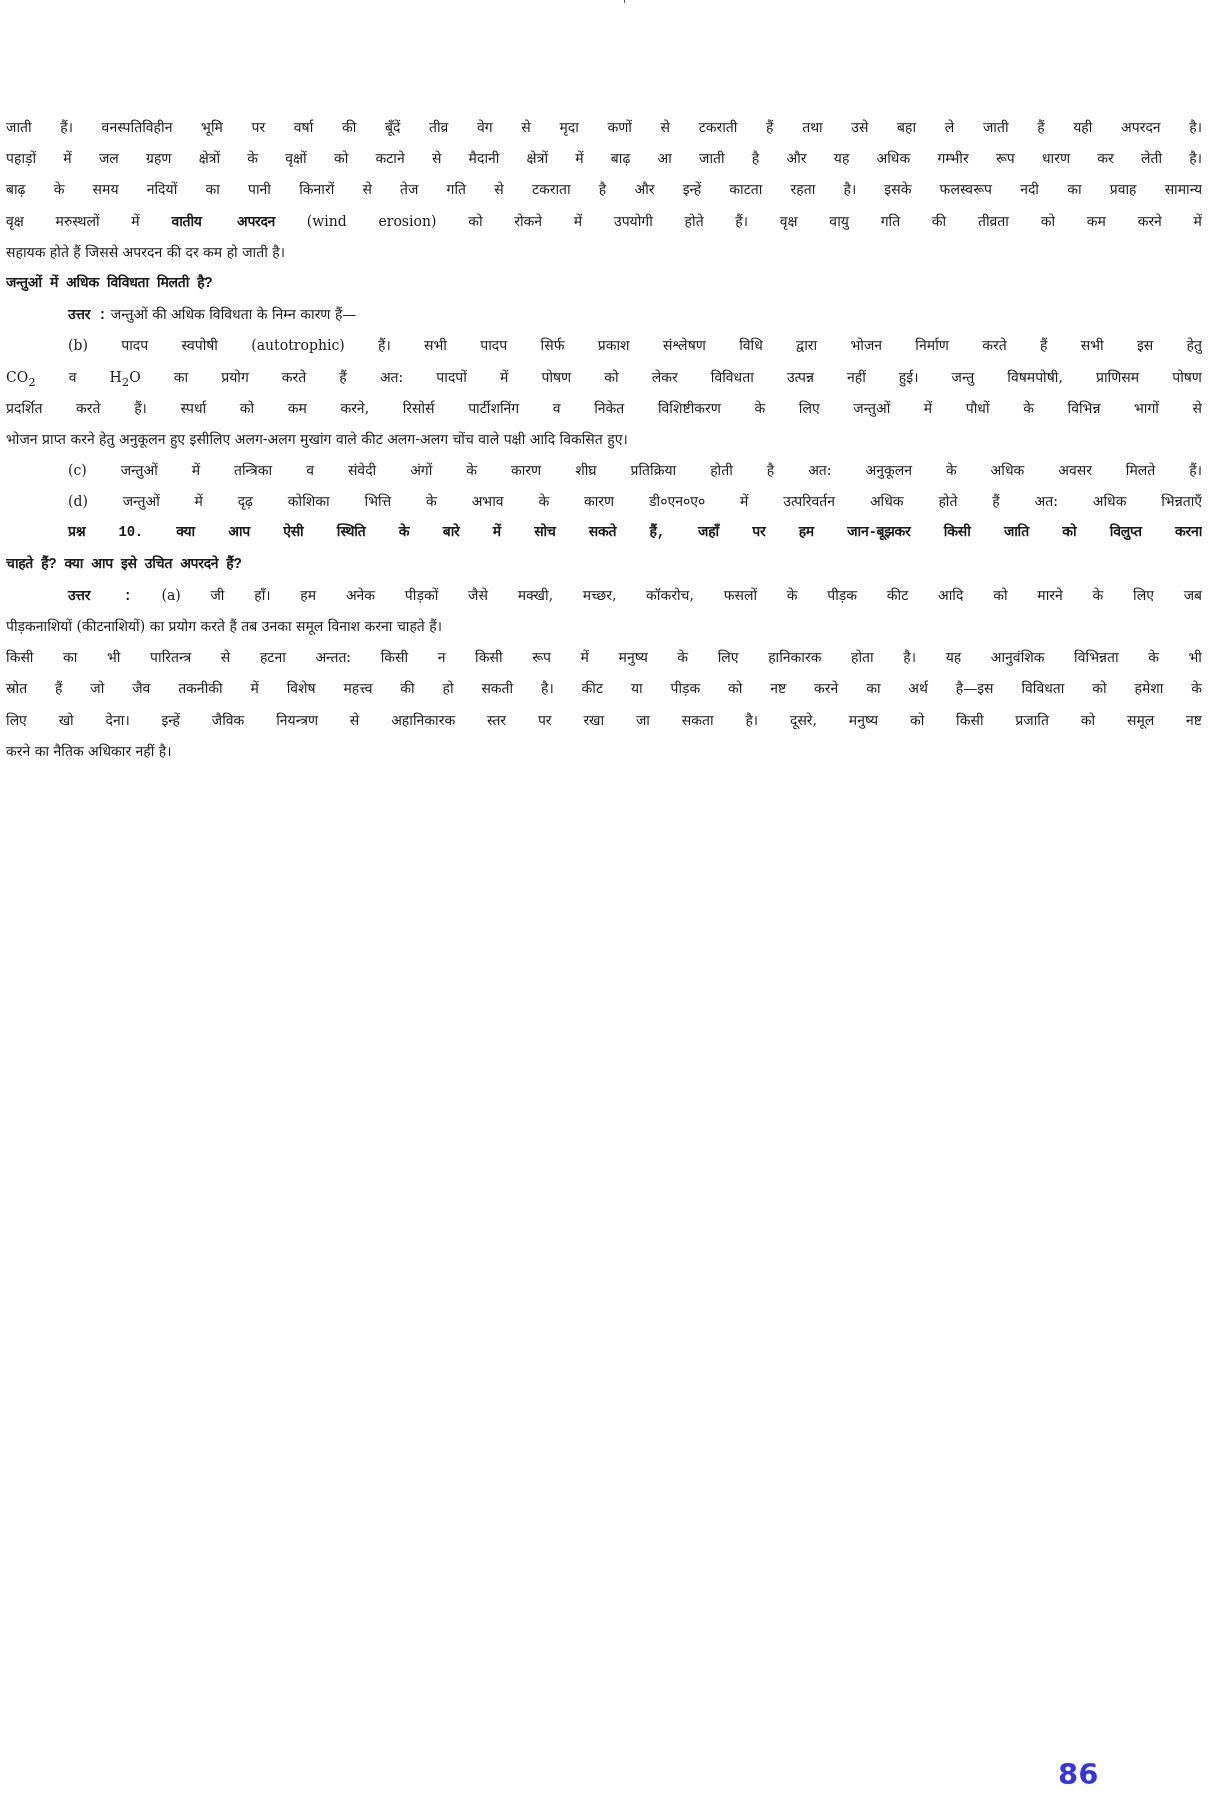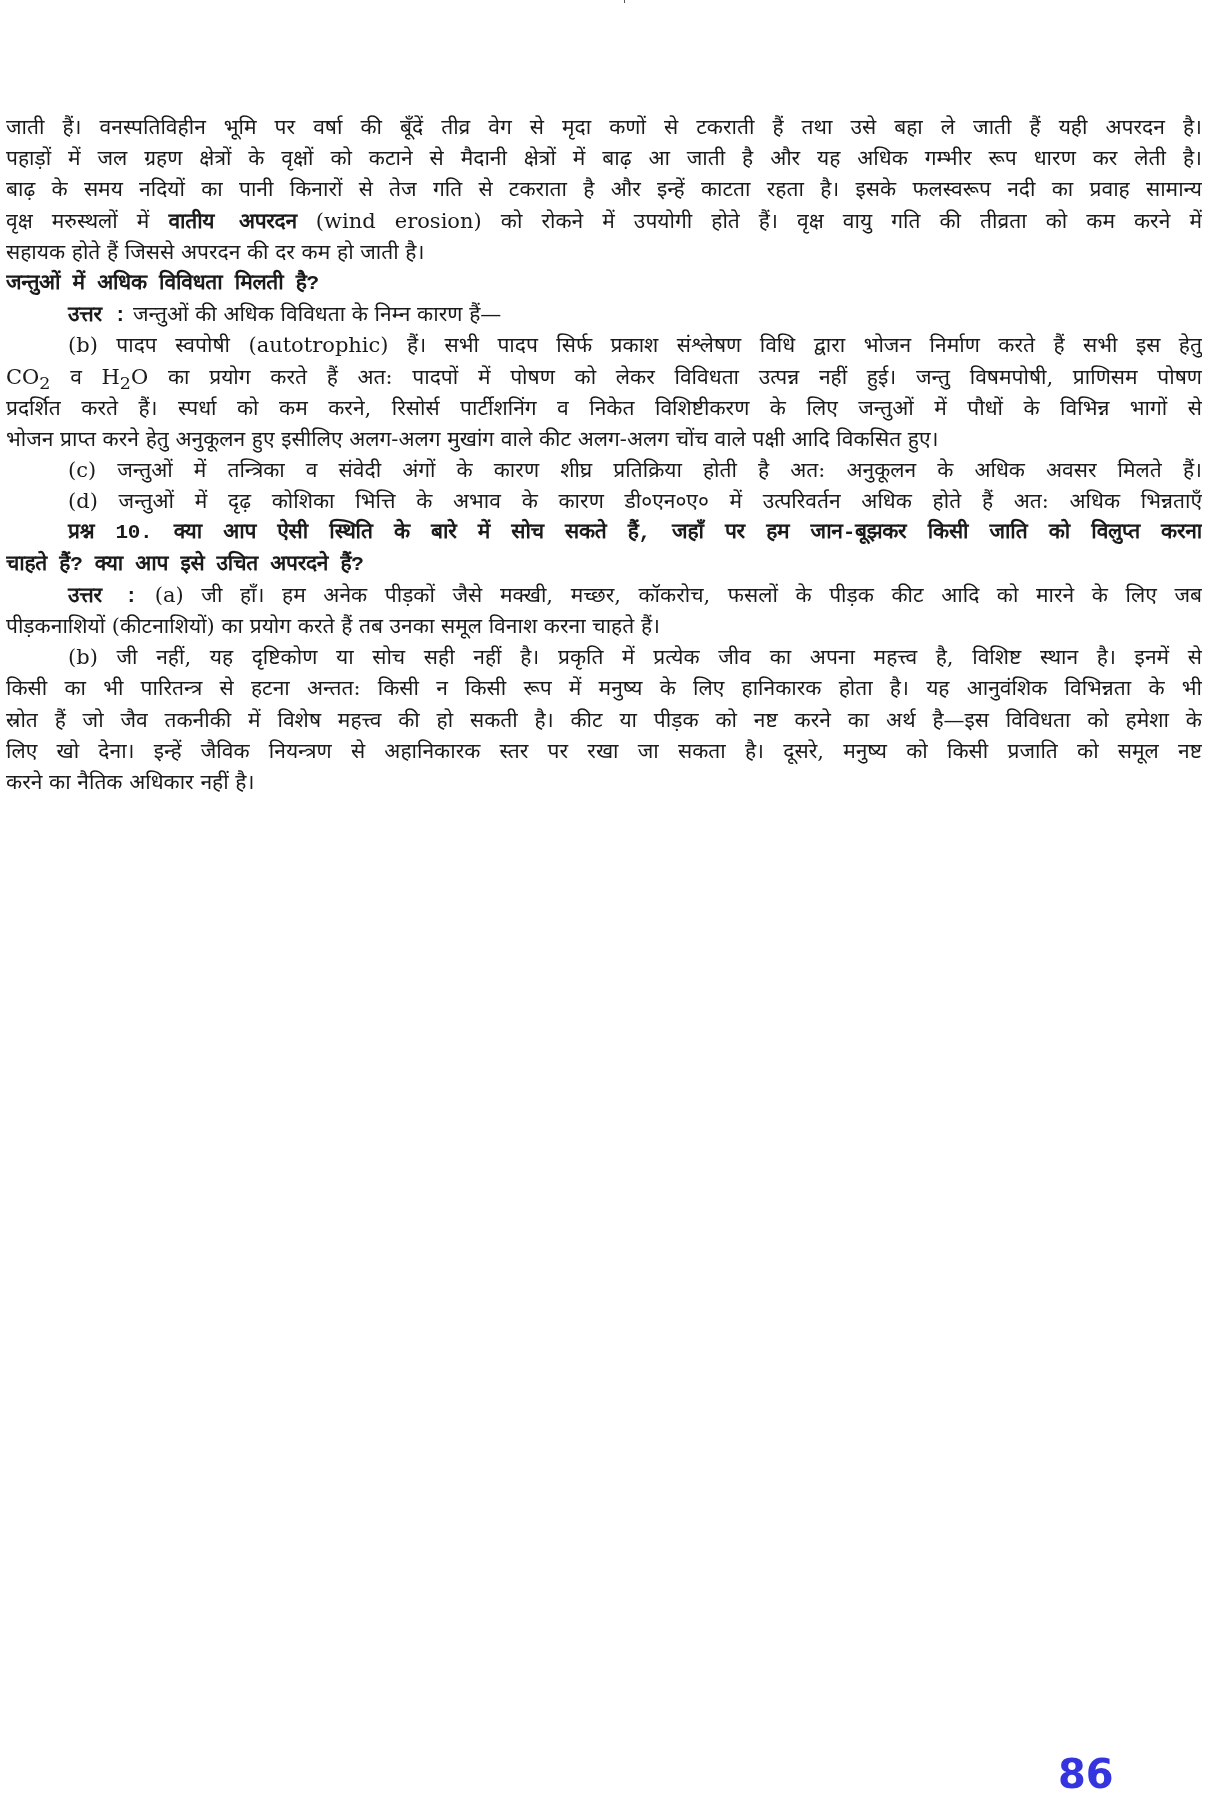--- a/index.html
+++ b/index.html
@@ -1,32 +1,32 @@
 <!DOCTYPE html>
 <html><head>
 <meta charset="utf-8">
 <style>
   html, body { margin: 0; padding: 0; background: #ffffff; }
   body { width: 1208px; height: 1796px; position: relative; overflow: hidden; }
   .page {
     position: absolute; left: 6px; top: 112px; width: 1196px;
     font-family: "DejaVu Serif", "Liberation Serif", serif;
-    font-size: 21px; color: #1a1a1a;
+    font-size: 14px; color: #1a1a1a;
   }
   .line {
     height: 31.2px; line-height: 31.2px; white-space: nowrap;
     text-align: justify; text-align-last: justify; overflow: hidden;
   }
   .line.last { text-align-last: left; }
   .indent { padding-left: 62px; }
   .bold { font-weight: bold; font-family: Liberation Mono, monospace; letter-spacing: -0.3px; }
   .page-number {
     position: absolute; left: 1058px; top: 1752px;
     font-family: "DejaVu Sans", "Liberation Sans", sans-serif;
-    font-weight: bold; font-size: 40px; color: #3535e0; line-height: 44px;
+    font-weight: bold; font-size: 29px; color: #3535e0; line-height: 44px;
   }
   .tick { position: absolute; left: 624px; top: 0; width: 1px; height: 3px; background: #555; }
 </style>
 </head>
 <body>
 
 <div class="tick"></div>
 
 <div class="page">
 
@@ -63,21 +63,20 @@
   <div>
     <div class="line indent bold">प्रश्न 10. क्या आप ऐसी स्थिति के बारे में सोच सकते हैं, जहाँ पर हम जान-बूझकर किसी जाति को विलुप्त करना</div>
     <div class="line last bold">चाहते हैं? क्या आप इसे उचित अपरदने हैं?</div>
 
     <div>
       <div class="line indent"><b class="bold">उत्तर :</b><span> (a) जी हाँ। हम अनेक पीड़कों जैसे मक्खी, मच्छर, कॉकरोच, फसलों के पीड़क कीट आदि को मारने के लिए जब</span></div>
       <div class="line last">पीड़कनाशियों (कीटनाशियों) का प्रयोग करते हैं तब उनका समूल विनाश करना चाहते हैं।</div>
     </div>
 
     <div>
-      <div class="line indent">(b) जी नहीं, यह दृष्टिकोण या सोच सही नहीं है। प्रकृति में प्रत्येक जीव का अपना महत्त्व है, विशिष्ट स्थान है। इनमें से</div>
       <div class="line">किसी का भी पारितन्त्र से हटना अन्तत: किसी न किसी रूप में मनुष्य के लिए हानिकारक होता है। यह आनुवंशिक विभिन्नता के भी</div>
       <div class="line">स्रोत हैं जो जैव तकनीकी में विशेष महत्त्व की हो सकती है। कीट या पीड़क को नष्ट करने का अर्थ है—इस विविधता को हमेशा के</div>
       <div class="line">लिए खो देना। इन्हें जैविक नियन्त्रण से अहानिकारक स्तर पर रखा जा सकता है। दूसरे, मनुष्य को किसी प्रजाति को समूल नष्ट</div>
       <div class="line last">करने का नैतिक अधिकार नहीं है।</div>
     </div>
   </div>
 </div>
 
 <div class="page-number">86</div>
 

